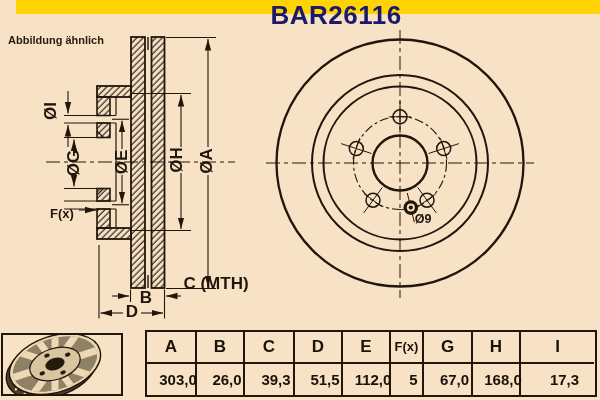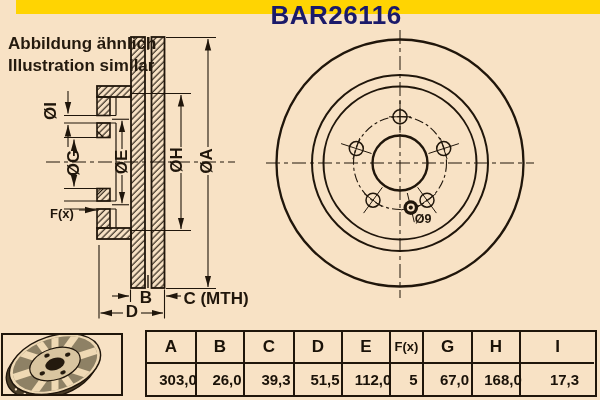--- a/index.html
+++ b/index.html
@@ -12,21 +12,21 @@
     position:absolute;left:16px;top:0;width:600px;height:14px;
     background:#ffd402;z-index:2;
   }
   .banner .title{
     display:block;text-align:center;padding-left:40px;
     font-weight:bold;font-size:26px;line-height:31px;color:#1b1a6a;
     letter-spacing:0.5px;
   }
   .note{
     position:absolute;left:8px;top:33px;z-index:3;
-    font-weight:bold;font-size:17px;line-height:1.32;color:#241a0e;
+    font-weight:bold;font-size:11px;line-height:1.32;color:#241a0e;
   }
   svg.draw{position:absolute;left:0;top:0;z-index:1;}
   .dim{
     position:absolute;z-index:3;color:#20160b;font-weight:bold;
     font-size:17px;white-space:nowrap;
     transform:translate(-50%,-50%);
   }
   .dim.rot{transform:translate(-50%,-50%) rotate(-90deg);}
   .dim.small{font-size:13px;}
   .dim.tiny{font-size:12.5px;}
@@ -53,21 +53,20 @@
 </style>
 </head>
 <body>
 
 <div class="banner">
   <span class="title">BAR26116</span>
 </div>
 
 <div class="note">
   <div>Abbildung ähnlich</div>
-  <div>Illustration similar</div>
 </div>
 
 <svg class="draw" width="600" height="400" viewBox="0 0 600 400">
   <defs>
     <pattern id="hp" width="4.5" height="4.5" patternUnits="userSpaceOnUse" patternTransform="rotate(45)">
       <line x1="2" y1="-1" x2="2" y2="5.5" stroke="#20160b" stroke-width="1.1"></line>
     </pattern>
     <marker id="m" markerWidth="13" markerHeight="9" refX="11.5" refY="4" orient="auto" markerUnits="userSpaceOnUse">
       <path d="M0,0.8 L11.5,4 L0,7.2 z" fill="#20160b"></path>
     </marker>
@@ -187,21 +186,21 @@
   </g>
 </svg>
 
 <div class="dim rot" style="left:51px;top:111px;">ØI</div>
 <div class="dim rot" style="left:74px;top:163px;">ØG</div>
 <div class="dim rot" style="left:122px;top:162px;">ØE</div>
 <div class="dim rot" style="left:177px;top:160px;">ØH</div>
 <div class="dim rot" style="left:207px;top:161px;">ØA</div>
 <div class="dim small" style="left:62px;top:213px;">F(x)</div>
 <div class="dim" style="left:146px;top:298px;">B</div>
-<div class="dim" style="left:216px;top:299px;">C (MTH)</div>
+<div class="dim" style="left:216px;top:284px;">C (MTH)</div>
 <div class="dim" style="left:132px;top:312px;">D</div>
 <div class="dim tiny" style="left:423px;top:219px;">Ø9</div>
 
 <div class="thumb-box">
   <svg width="118" height="59" viewBox="0 0 118 59">
     <defs>
       <clipPath id="ringclip">
           <ellipse cx="0" cy="0" rx="43.5" ry="25.5"></ellipse>
         </clipPath>
     </defs>

